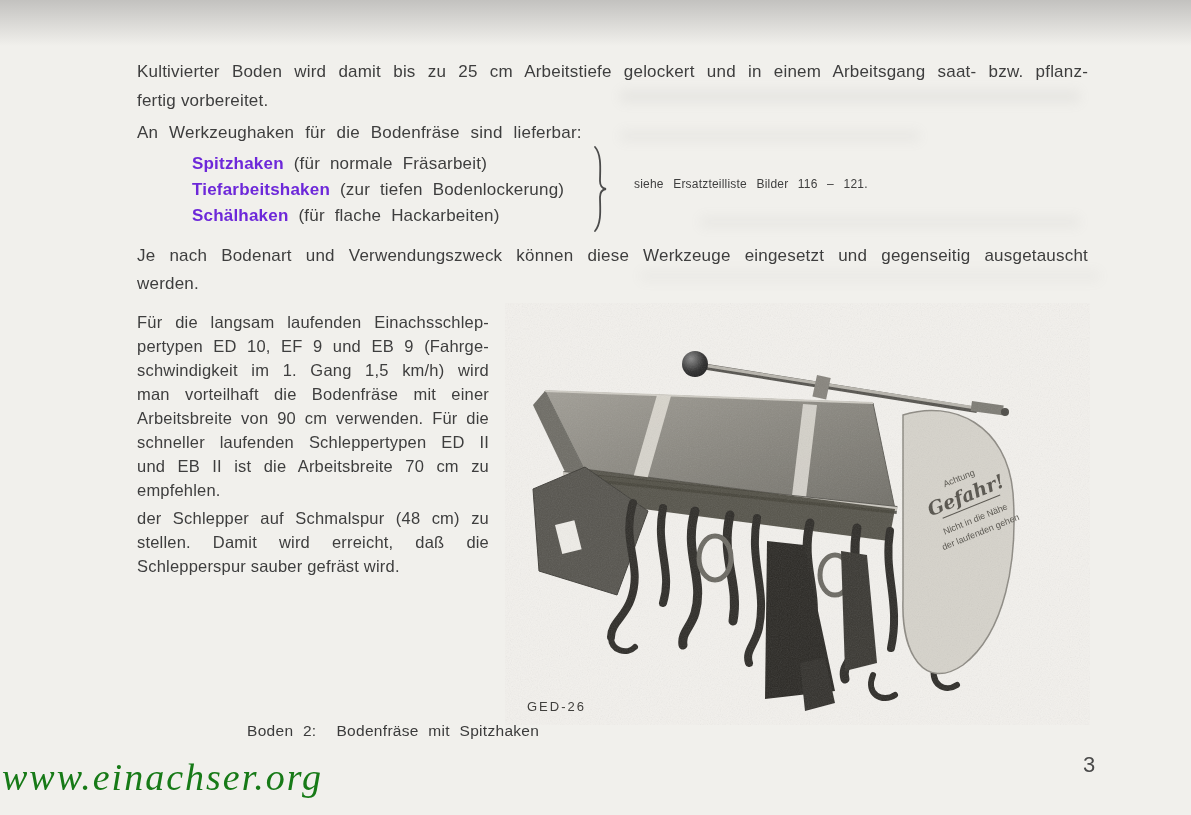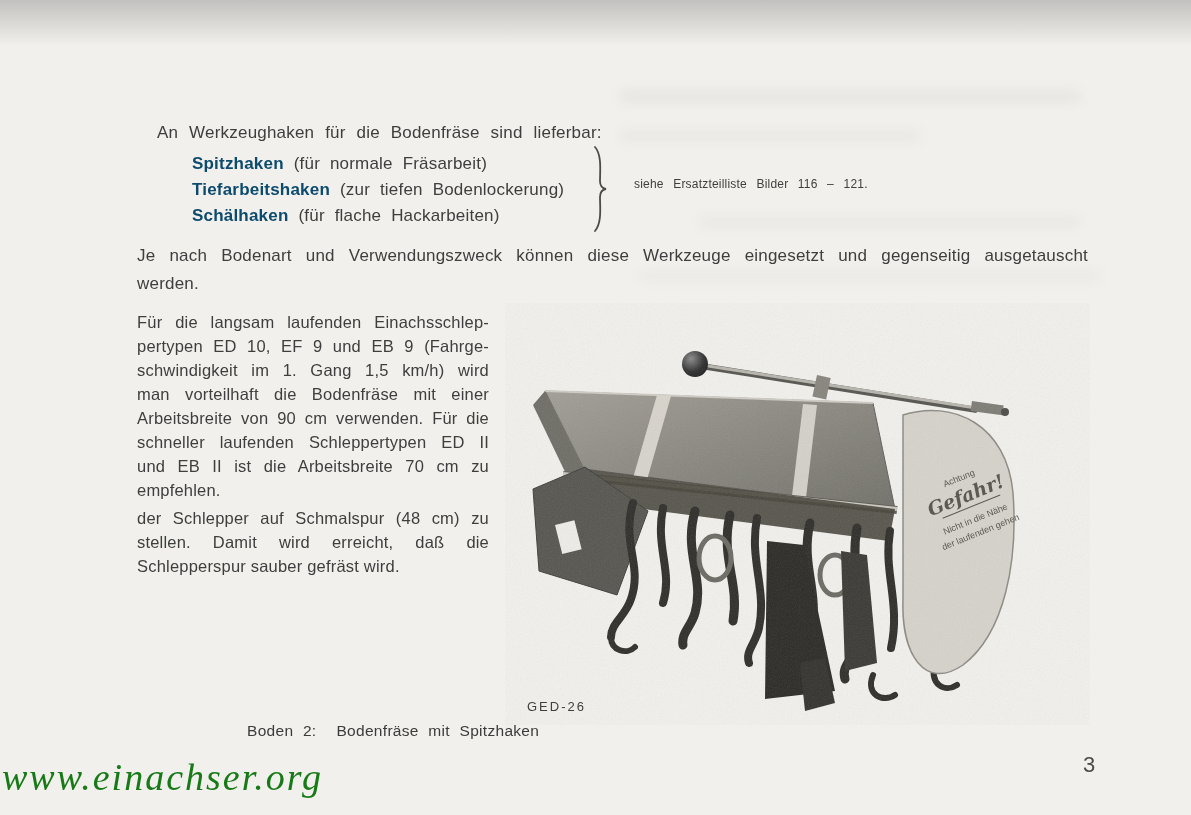--- a/index.html
+++ b/index.html
@@ -19,23 +19,23 @@
   }
   .smudge {
     position:absolute; background:#8f8f8f; filter:blur(6px);
     pointer-events:none;
   }
   .abs { position:absolute; }
   .body-text { font-size:17px; line-height:29px; letter-spacing:.2px; }
   .jl { text-align:justify; text-align-last:justify; }
   .ll { text-align:left; }
   .p1 { left:137px; top:57px; width:951px; }
-  .p2 { left:137px; top:123px; font-size:17px; word-spacing:6px; letter-spacing:.2px;margin-left:20px; }
+  .p2 { left:137px; top:123px; font-size:17px; word-spacing:6px; letter-spacing:.2px; }
   .tools { left:192px; top:151px; font-size:17px; line-height:26px; word-spacing:5px; letter-spacing:.2px; }
-  .tools b { font-weight:bold; color:#0c4a6e; }
+  .tools b { font-weight:bold; color:#6d28d9; }
   .brace-box { left:592px; top:145px; width:20px; height:88px; }
   .note { left:634px; top:177px; font-size:12px; word-spacing:6px; letter-spacing:.2px; }
   .p3 { left:137px; top:242px; width:951px; }
   .colpara { width:352px; font-size:16.5px; line-height:24px; letter-spacing:.2px; }
   .p4 { left:137px; top:310px; }
   .p5 { left:137px; top:506px; }
   .figure { left:505px; top:303px; width:585px; height:422px; }
   .caption { left:247px; top:722px; font-size:15.5px; word-spacing:5px; letter-spacing:.3px; color:#3b3b3b; }
   .caption .cap-text { margin-left:20px; }
   .pagenum { left:1068px; top:752px; width:42px; text-align:center; font-size:22px; color:#4a4a4a; }
@@ -54,20 +54,24 @@
 
 <div class="page">
 
   <div class="scan-top-edge"></div>
 
   <div class="smudge" style="left:620px; top:90px;  width:460px; height:13px; opacity:.10;"></div>
   <div class="smudge" style="left:620px; top:130px; width:300px; height:12px; opacity:.08;"></div>
   <div class="smudge" style="left:700px; top:216px; width:380px; height:12px; opacity:.08;"></div>
   <div class="smudge" style="left:640px; top:270px; width:460px; height:12px; opacity:.06;"></div>
 
+  <div class="abs body-text p1">
+    <div class="jl">Kultivierter Boden wird damit bis zu 25 cm Arbeitstiefe gelockert und in einem Arbeitsgang saat- bzw. pflanz-</div>
+    <div class="ll">fertig vorbereitet.</div>
+  </div>
 
   <div class="abs p2">An Werkzeughaken für die Bodenfräse sind lieferbar:</div>
 
   <div class="abs tools">
     <div>
       <b>Spitzhaken</b>
       <span>(für normale Fräsarbeit)</span>
     </div>
     <div>
       <b>Tiefarbeitshaken</b>

